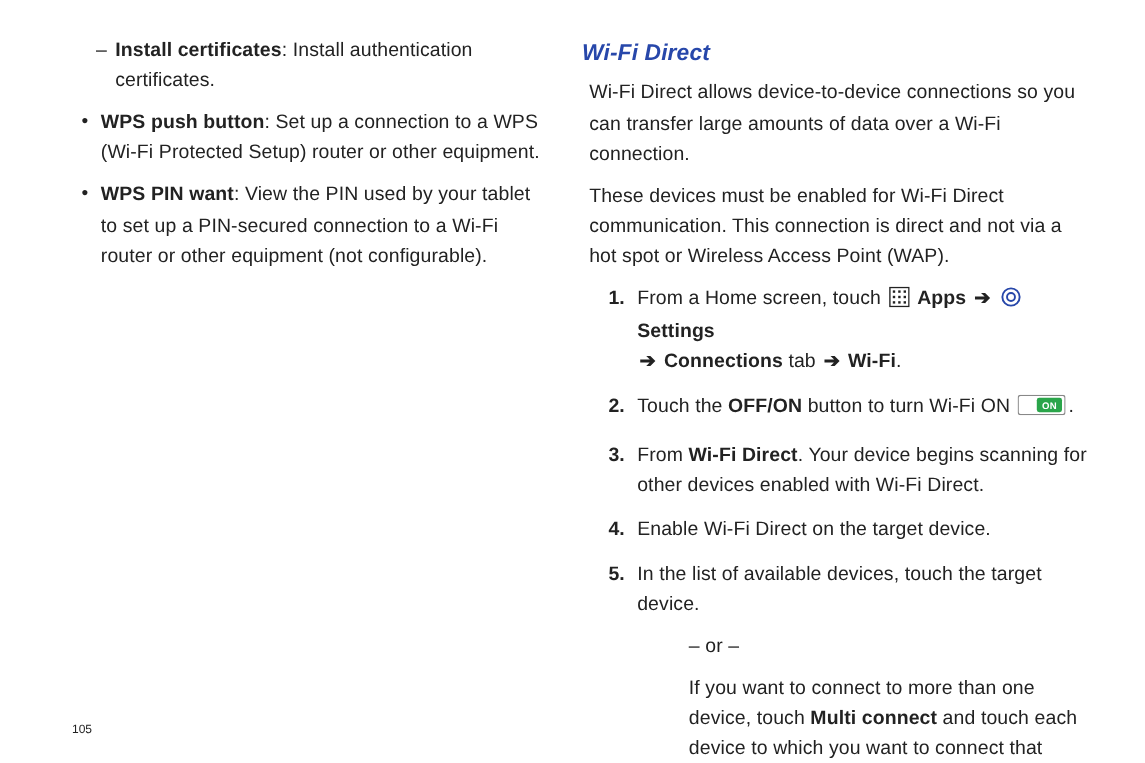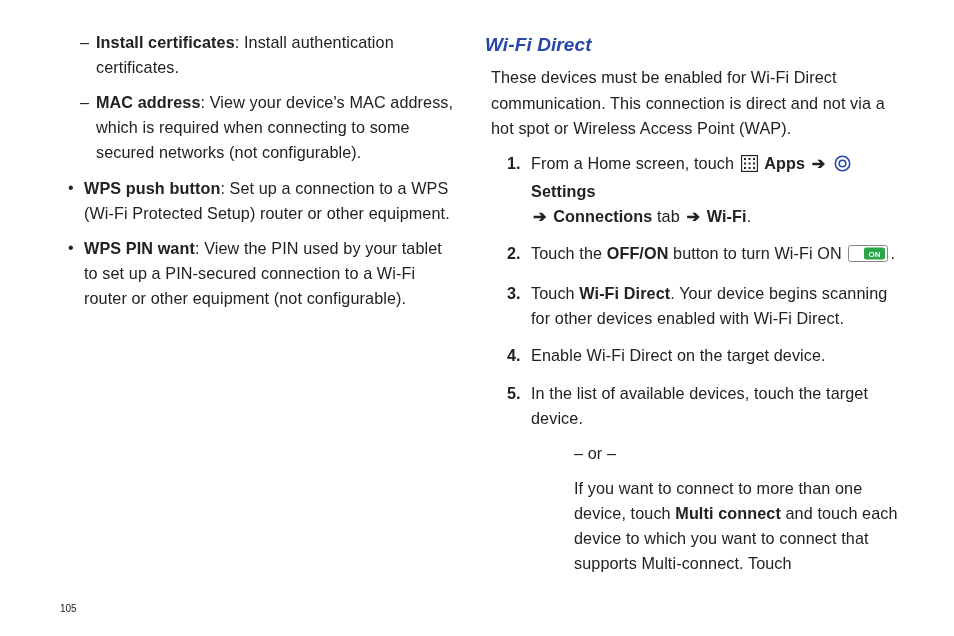--- a/index.html
+++ b/index.html
@@ -92,38 +92,36 @@
 <body>
 
 <div class="page">
 
   <div class="col col-left">
 
     <div class="dash-list">
       <div class="dash-item">
         <b>Install certificates</b><span>: Install authentication certificates.</span>
       </div>
-      <div class="dash-item">
-        <b>MAC address</b><span>: View your device's MAC address, which is required when connecting to some secured networks (not configurable).</span>
-      </div>
     </div>
 
     <div class="bullet-list">
       <div class="bullet-item">
         <b>WPS push button</b><span>: Set up a connection to a WPS (Wi-Fi Protected Setup) router or other equipment.</span>
       </div>
       <div class="bullet-item">
         <b>WPS PIN want</b><span>: View the PIN used by your tablet to set up a PIN-secured connection to a Wi-Fi router or other equipment (not configurable).</span>
       </div>
     </div>
   </div>
 
   <div class="col col-right">
     <div class="heading">Wi-Fi Direct</div>
 
+    <p class="para right-indent">Wi-Fi Direct allows device-to-device connections so you can transfer large amounts of data over a Wi-Fi connection.</p>
     <p class="para right-indent">These devices must be enabled for Wi-Fi Direct communication. This connection is direct and not via a hot spot or Wireless Access Point (WAP).</p>
 
     <div class="num-list">
 
       <div class="num-item">
         <span class="num">1.</span>
         <span>From a Home screen, touch </span>
         <span class="icon">
           <svg width="17" height="17" viewBox="0 0 17 17">
             <rect x="0.5" y="0.5" width="16" height="16" fill="none" stroke="#222" stroke-width="1.3"></rect>
@@ -162,21 +160,21 @@
           <svg width="40" height="17" viewBox="0 0 40 17">
             <rect x="0.5" y="0.5" width="39" height="16" rx="2" fill="#fff" stroke="#888"></rect>
             <rect x="16" y="2.5" width="21" height="12" rx="2" fill="#2aa54a"></rect>
             <text x="26.5" y="12" font-family="Arial" font-size="8" fill="#fff" text-anchor="middle" font-weight="bold">ON</text>
           </svg>
         </span><span>.</span>
       </div>
 
       <div class="num-item">
         <span class="num">3.</span>
-        <span>Touch </span><b>Wi-Fi Direct</b><span>. Your device begins scanning for other devices enabled with Wi-Fi Direct.</span>
+        <span>From </span><b>Wi-Fi Direct</b><span>. Your device begins scanning for other devices enabled with Wi-Fi Direct.</span>
       </div>
 
       <div class="num-item">
         <span class="num">4.</span>
         <span>Enable Wi-Fi Direct on the target device.</span>
       </div>
 
       <div class="num-item">
         <span class="num">5.</span>
         <span>In the list of available devices, touch the target device.</span>

